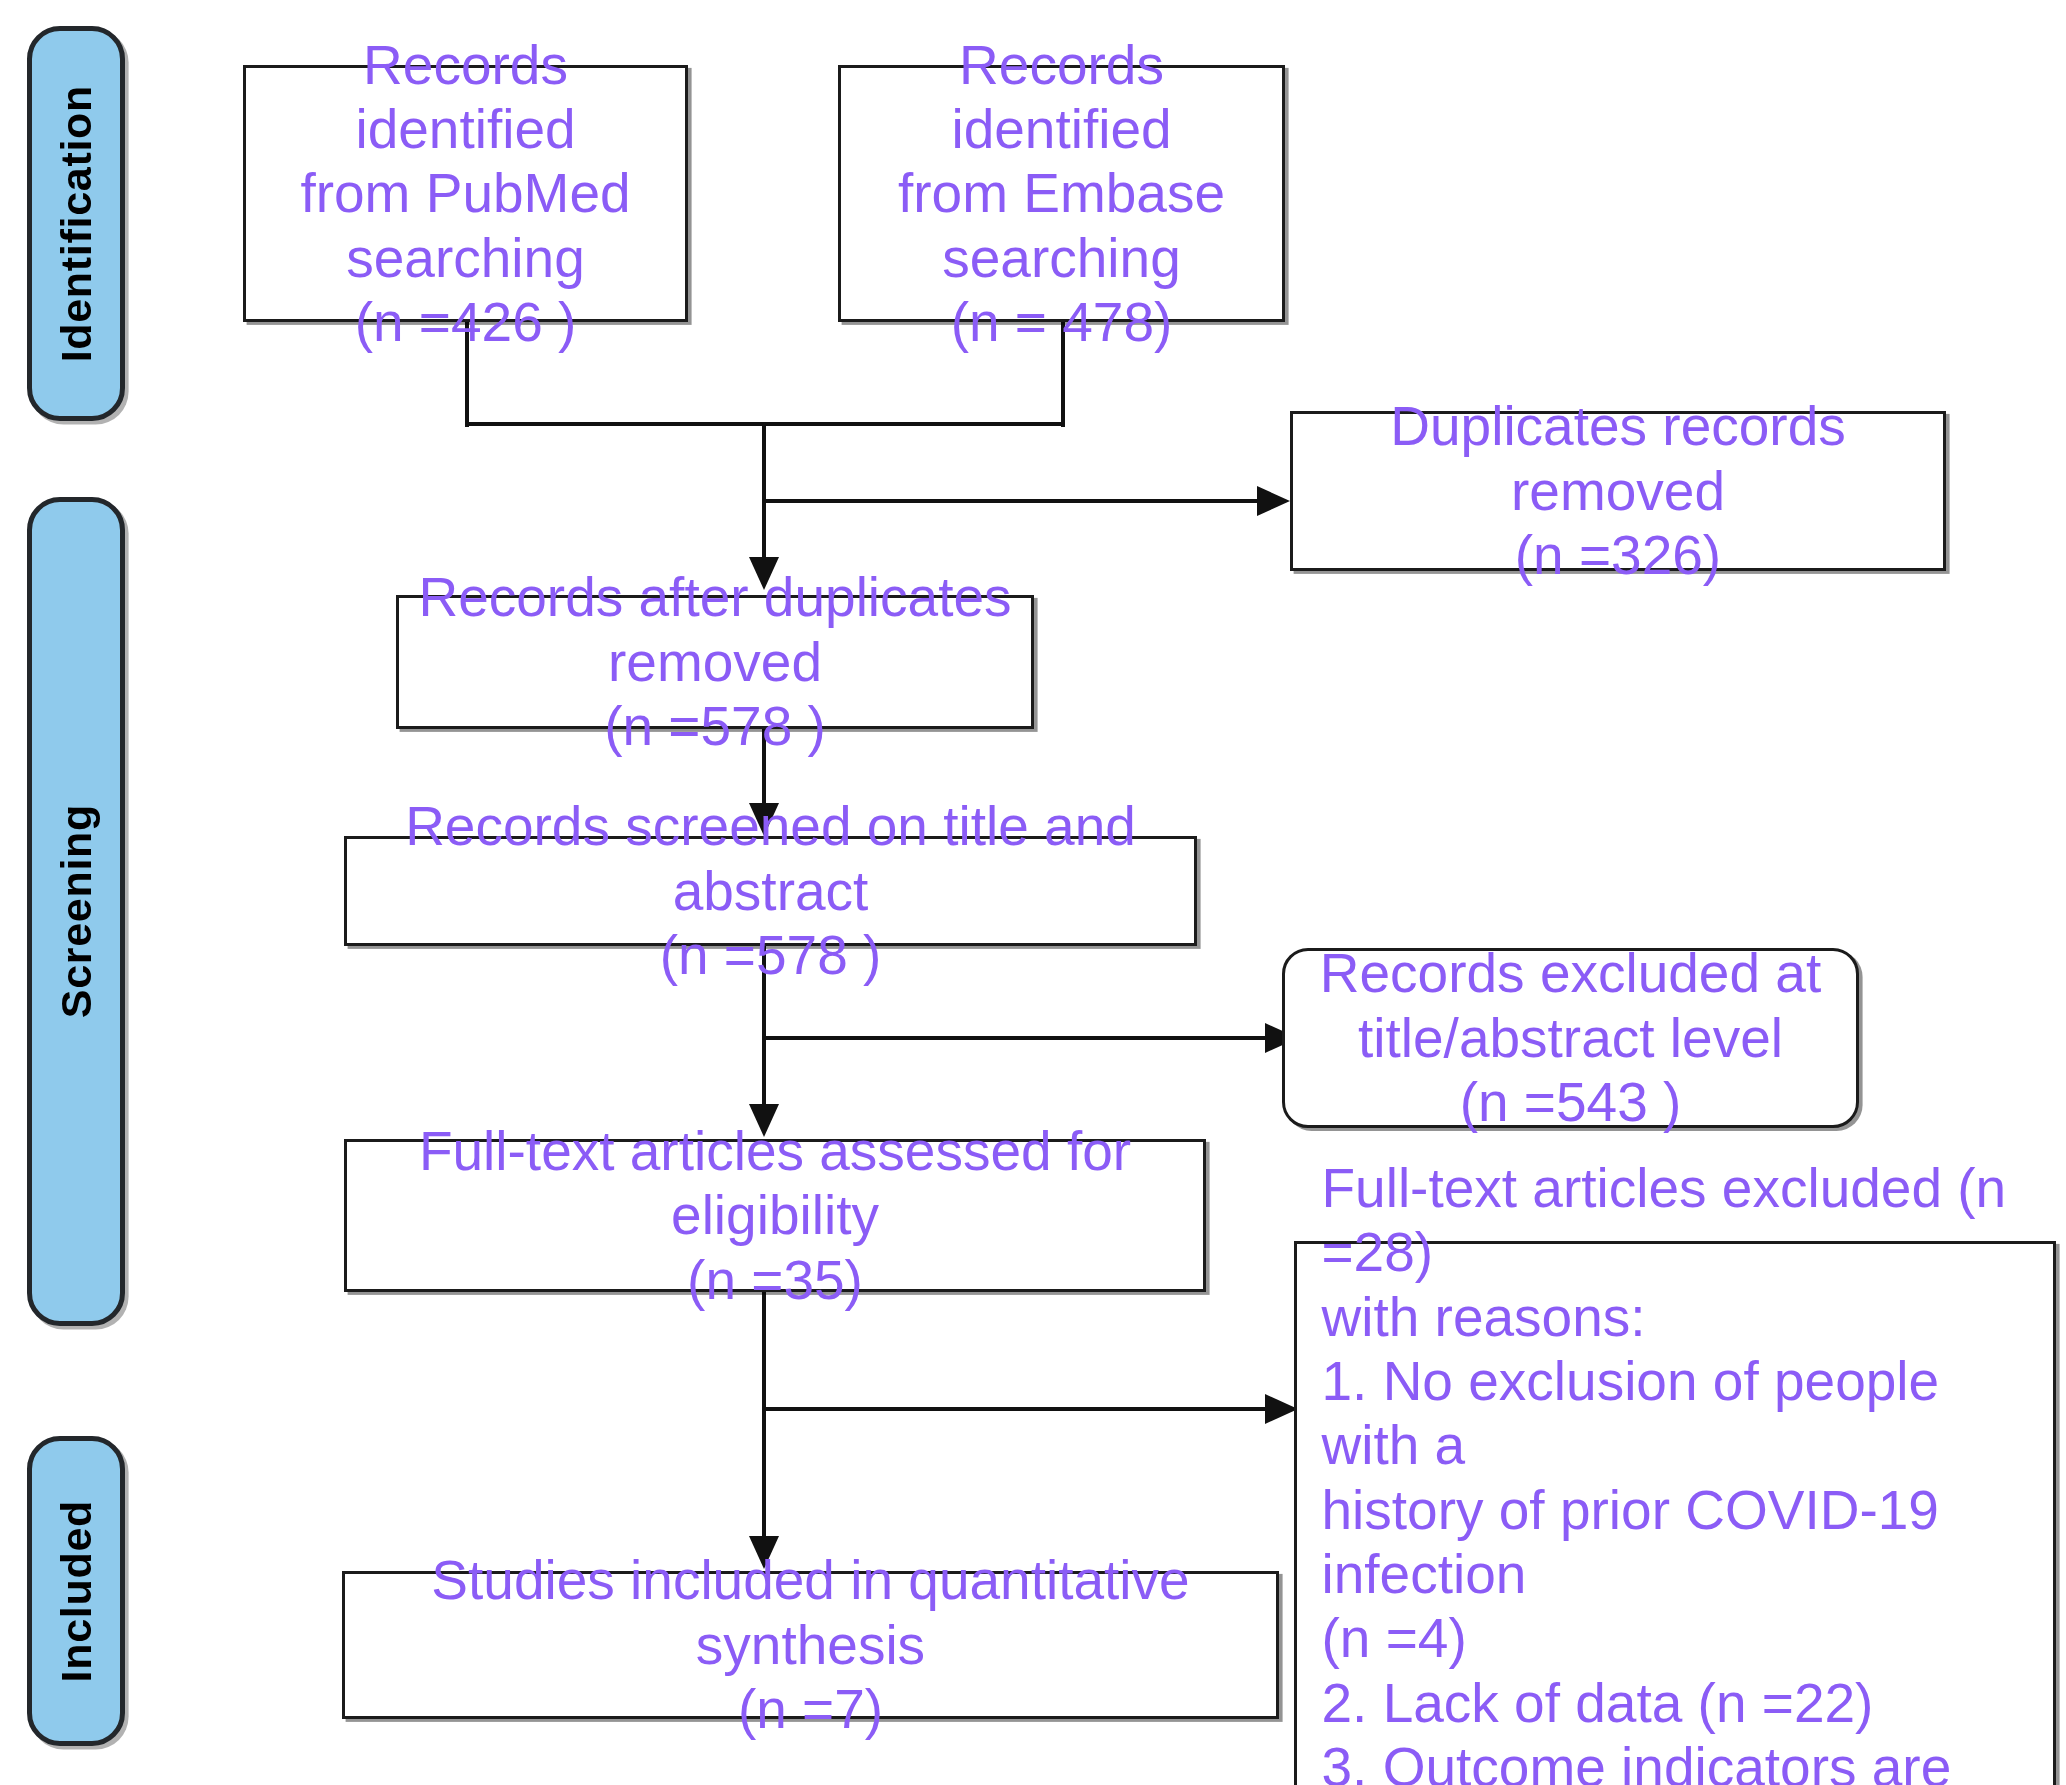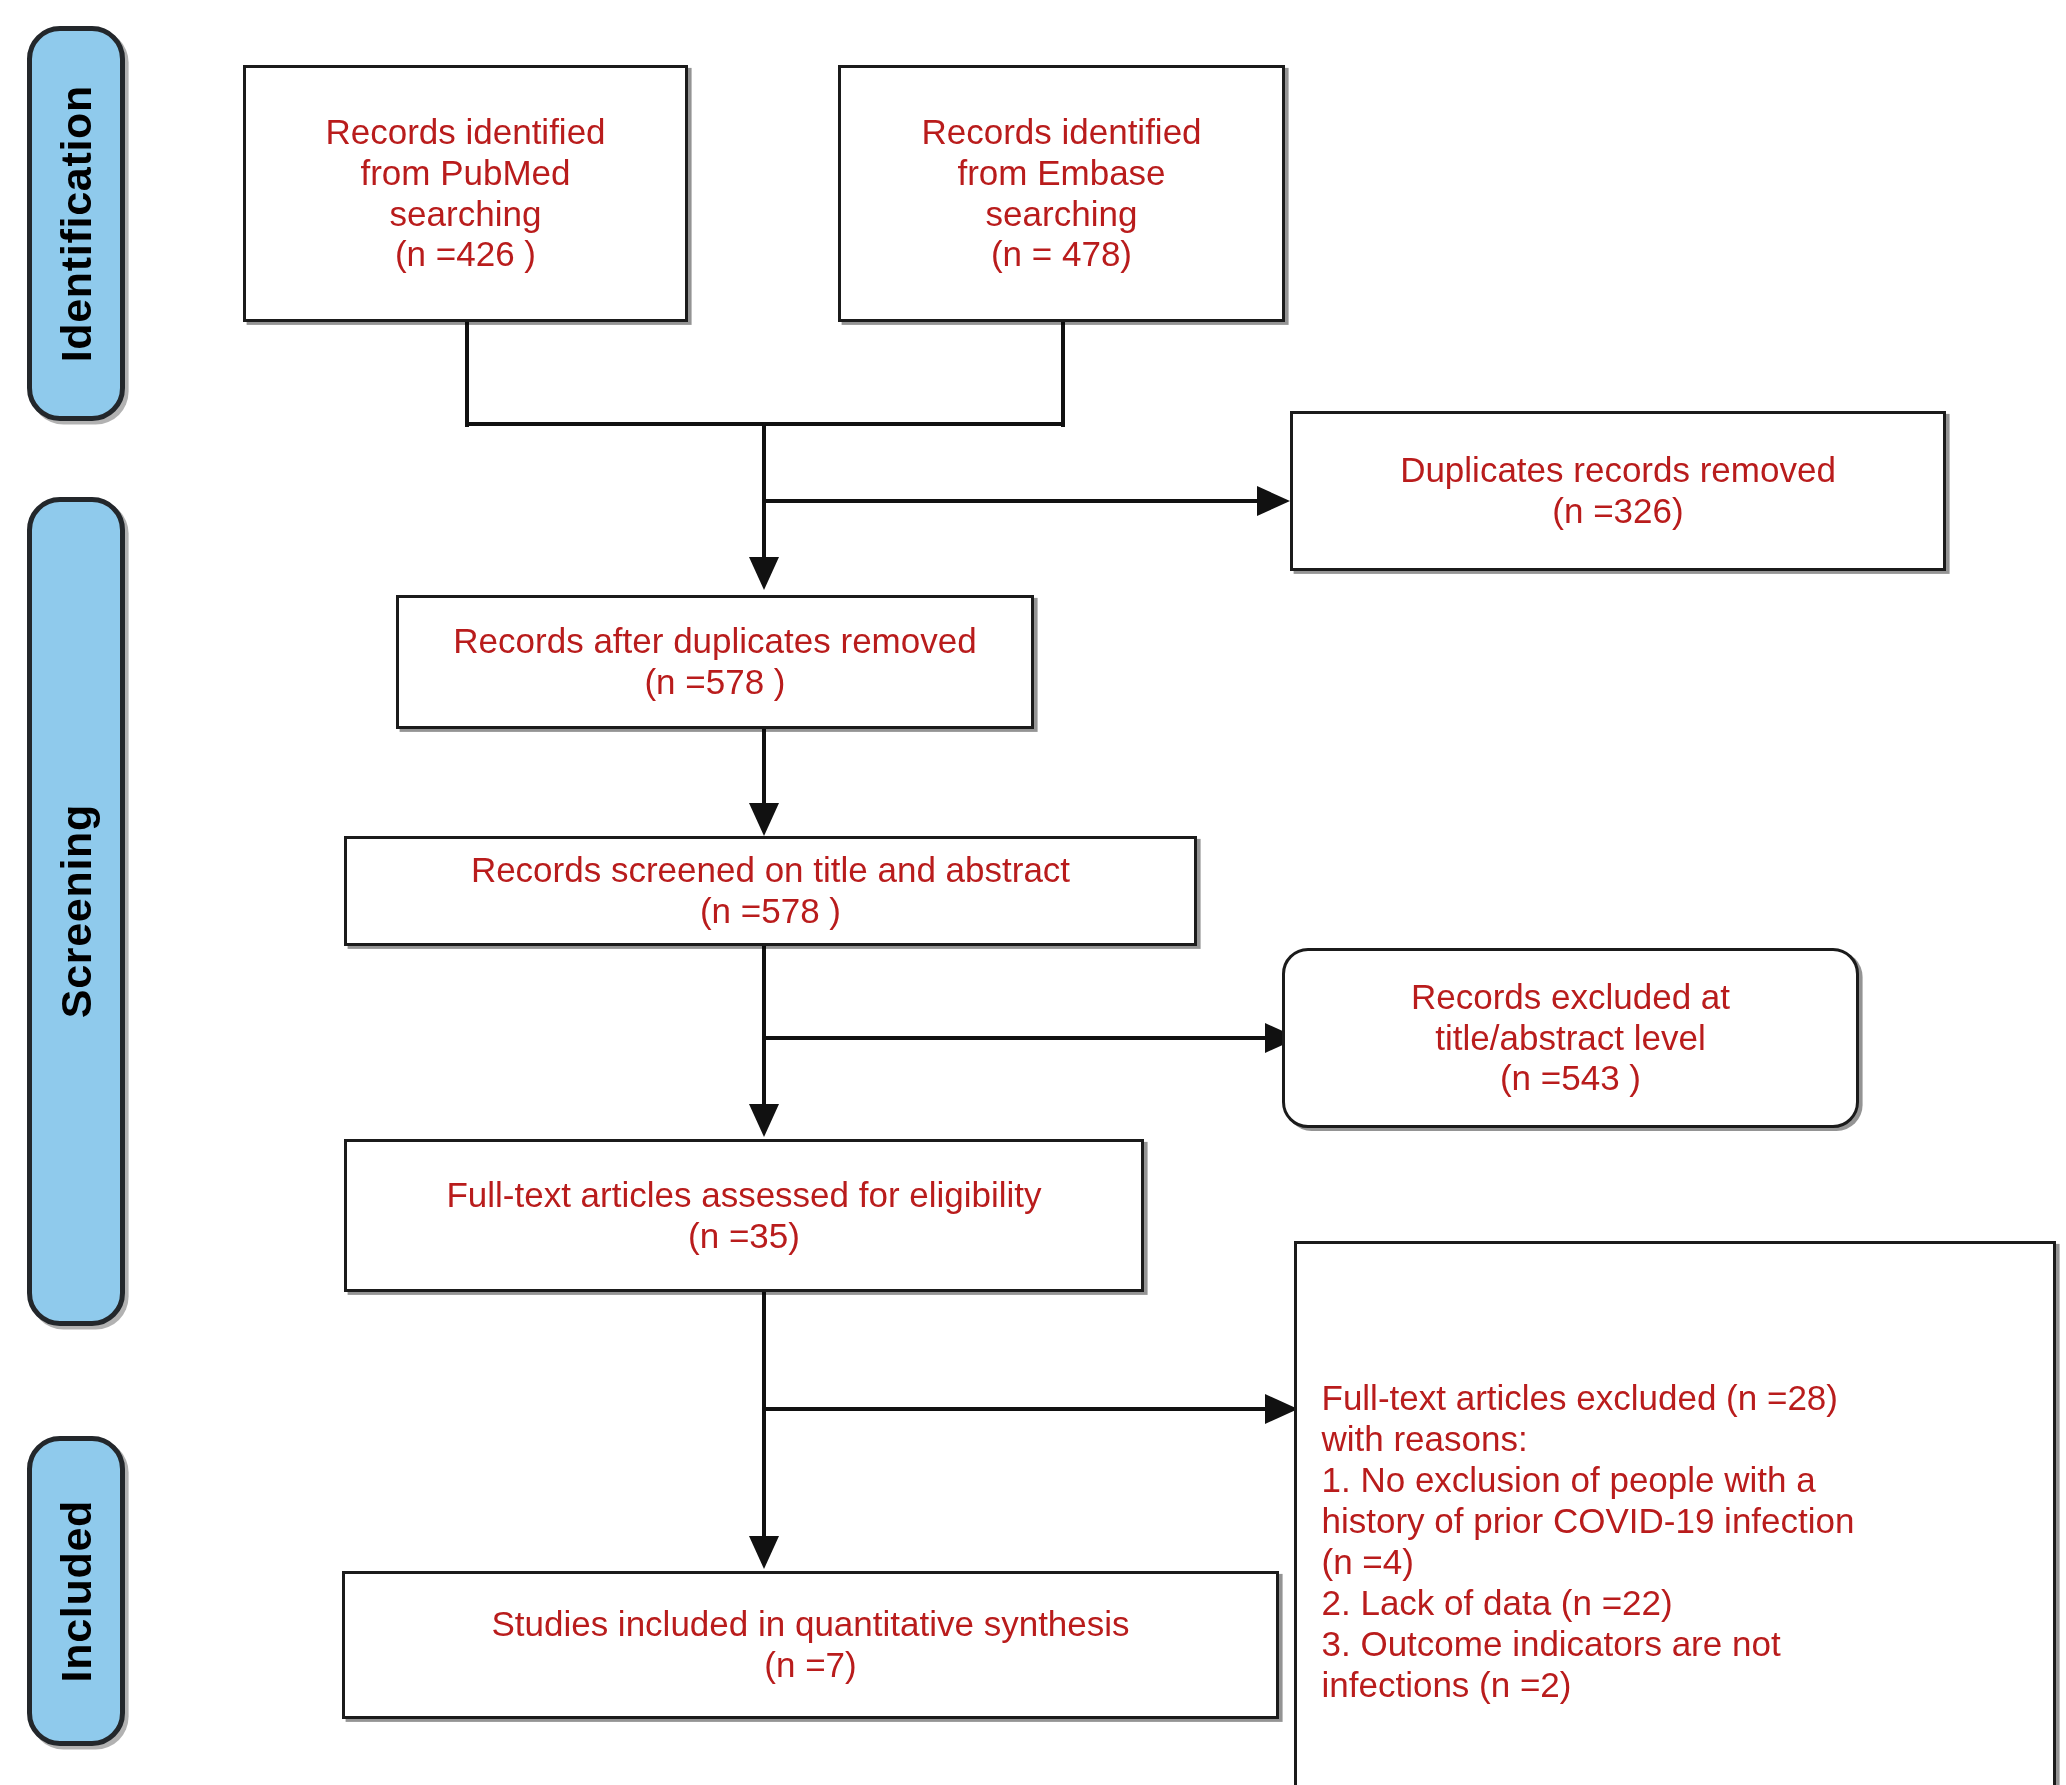--- a/index.html
+++ b/index.html
@@ -48,23 +48,23 @@
     background: #ffffff;
     border: 3.6px solid #1b1b1b;
     box-sizing: border-box;
     box-shadow: 3.6px 2.9px 0 rgba(0,0,0,0.42);
     display: flex;
     align-items: center;
     justify-content: center;
     padding: 7.2px 13px;
   }
   .node .node-text {
-    font-size: 35px;
+    font-size: 55px;
     line-height: 1.17;
-    color: #b91c1c;
+    color: #8b5cf6;
     text-align: center;
     white-space: pre-line;
   }
   .node.left-align {
     justify-content: flex-start;
     padding-left: 24.5px;
   }
   .node.left-align .node-text {
     text-align: left;
   }
@@ -169,21 +169,21 @@
     <span class="node-text">Records screened on title and abstract
 (n =578 )</span>
   </div>
 
   <div class="node" style="left:1282px; top:948px; width:577px; height:180px;border-radius:26px;">
     <span class="node-text">Records excluded at
 title/abstract level
 (n =543 )</span>
   </div>
 
-  <div class="node" style="left:344px; top:1139px; width:800px; height:153px;">
+  <div class="node" style="left:344px; top:1139px; width:862px; height:153px;">
     <span class="node-text">Full-text articles assessed for eligibility
 (n =35)</span>
   </div>
 
   <div class="node left-align" style="left:1294px; top:1241px; width:762px; height:602px;">
     <span class="node-text">Full-text articles excluded (n =28)
 with reasons:
 1. No exclusion of people with a
 history of prior COVID-19 infection
 (n =4)

